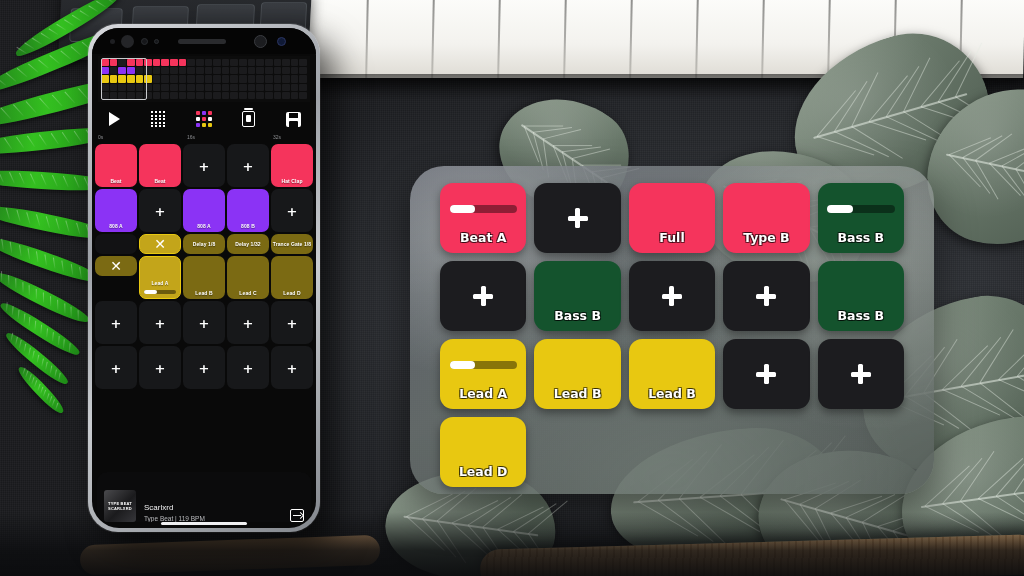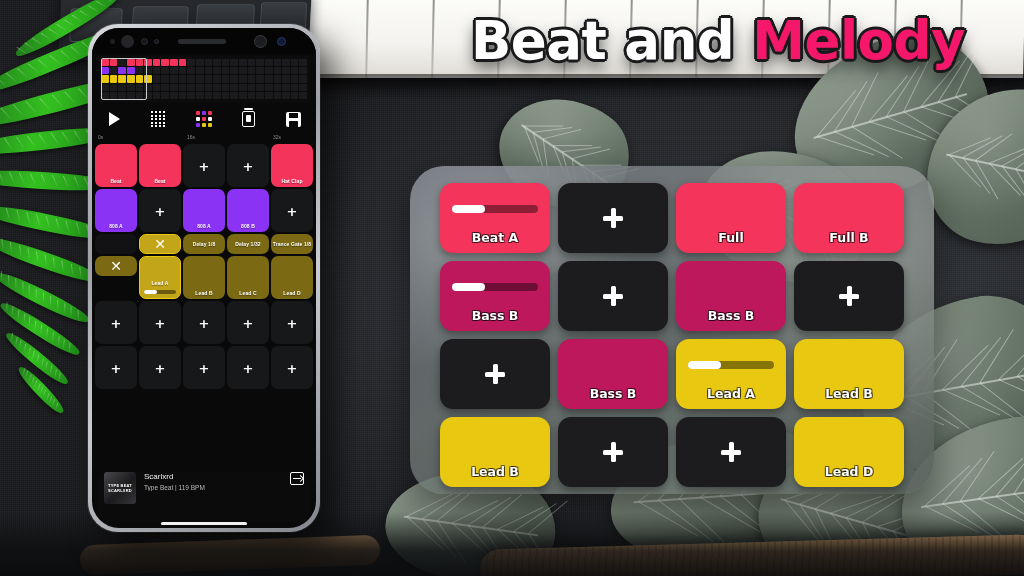--- a/index.html
+++ b/index.html
@@ -335,21 +335,21 @@
   }
 
   
   .nowplaying {
     position: absolute;
     left: 5px; right: 5px; bottom: 6px;
     height: 50px;
     background: #0b0b0c;
     border-radius: 10px;
     display: flex;
-    align-items: flex-start;
+    align-items: flex-end;
     padding: 0 7px;
   }
   .album {
     width: 32px; height: 32px;
     border-radius: 3px;
     background: linear-gradient(135deg,#4a4a4d 0%, #1b1b1d 55%, #36363a 100%);
     display: flex; flex-direction: column;
     align-items: center; justify-content: center;
     overflow: hidden;
     flex: 0 0 auto;
@@ -453,36 +453,36 @@
     margin-top: 22px;
     font-family: "DejaVu Sans", sans-serif;
     font-weight: bold;
     font-size: 25px;
     color: #ffffff;
     text-shadow: 0 2px 5px rgba(0,0,0,0.5);
   }
   .seq-grid {
     position: relative;
     display: grid;
-    grid-template-columns: repeat(4, 1fr);
+    grid-template-columns: repeat(5, 1fr);
     gap: 8px;
     padding: 17px 30px 0 30px;
   }
   .tile {
     position: relative;
     height: 70px;
     border-radius: 13px;
     display: flex;
     align-items: flex-end;
     justify-content: center;
     padding-bottom: 8px;
     box-shadow: 0 4px 9px rgba(0,0,0,0.38);
   }
   .tile.pink { background: #f5345c; }
-  .tile.purple { background: #be185d; }
+  .tile.purple { background: #14532d; }
   .tile.yellow { background: #e8c811; }
   .tile.dark { background: #1c1c1f; }
   .tile-label {
     font-family: "DejaVu Sans", sans-serif;
     font-weight: bold;
     font-size: 12.5px;
     color: #ffffff;
     text-shadow: -1px -1px 0 rgba(0,0,0,0.55), 1px -1px 0 rgba(0,0,0,0.55),
                  -1px 1px 0 rgba(0,0,0,0.55), 1px 1px 0 rgba(0,0,0,0.55);
     white-space: nowrap;
@@ -1157,43 +1157,39 @@
           <div class="np-sub">Type Beat | 119 BPM</div>
         </div>
         <div class="icon-export"></div>
       </div>
 
       <div class="home-ind"></div>
     </div>
   </div>
 
   <div class="title-wrap">
-    <div class="title-line">
-      <span>Beat and</span>
-      <span class="title-accent">Melody</span>
-    </div>
   </div>
 
   <div class="seq-panel">
     <div class="seq-glass"></div>
     <div class="seq-grid" id="seq-grid">
         <div class="tile pink">
           <span class="tile-label">Beat A</span>
           <span class="tile-slider">
             <i style="width:38%"></i>
           </span>
         </div>
         <div class="tile dark">
           <span class="tile-plus"></span>
         </div>
         <div class="tile pink">
           <span class="tile-label">Full</span>
         </div>
         <div class="tile pink">
-          <span class="tile-label">Full B</span>
+          <span class="tile-label">Type B</span>
         </div>
         <div class="tile purple">
           <span class="tile-label">Bass B</span>
           <span class="tile-slider">
             <i style="width:38%"></i>
           </span>
         </div>
         <div class="tile dark">
           <span class="tile-plus"></span>
         </div>

